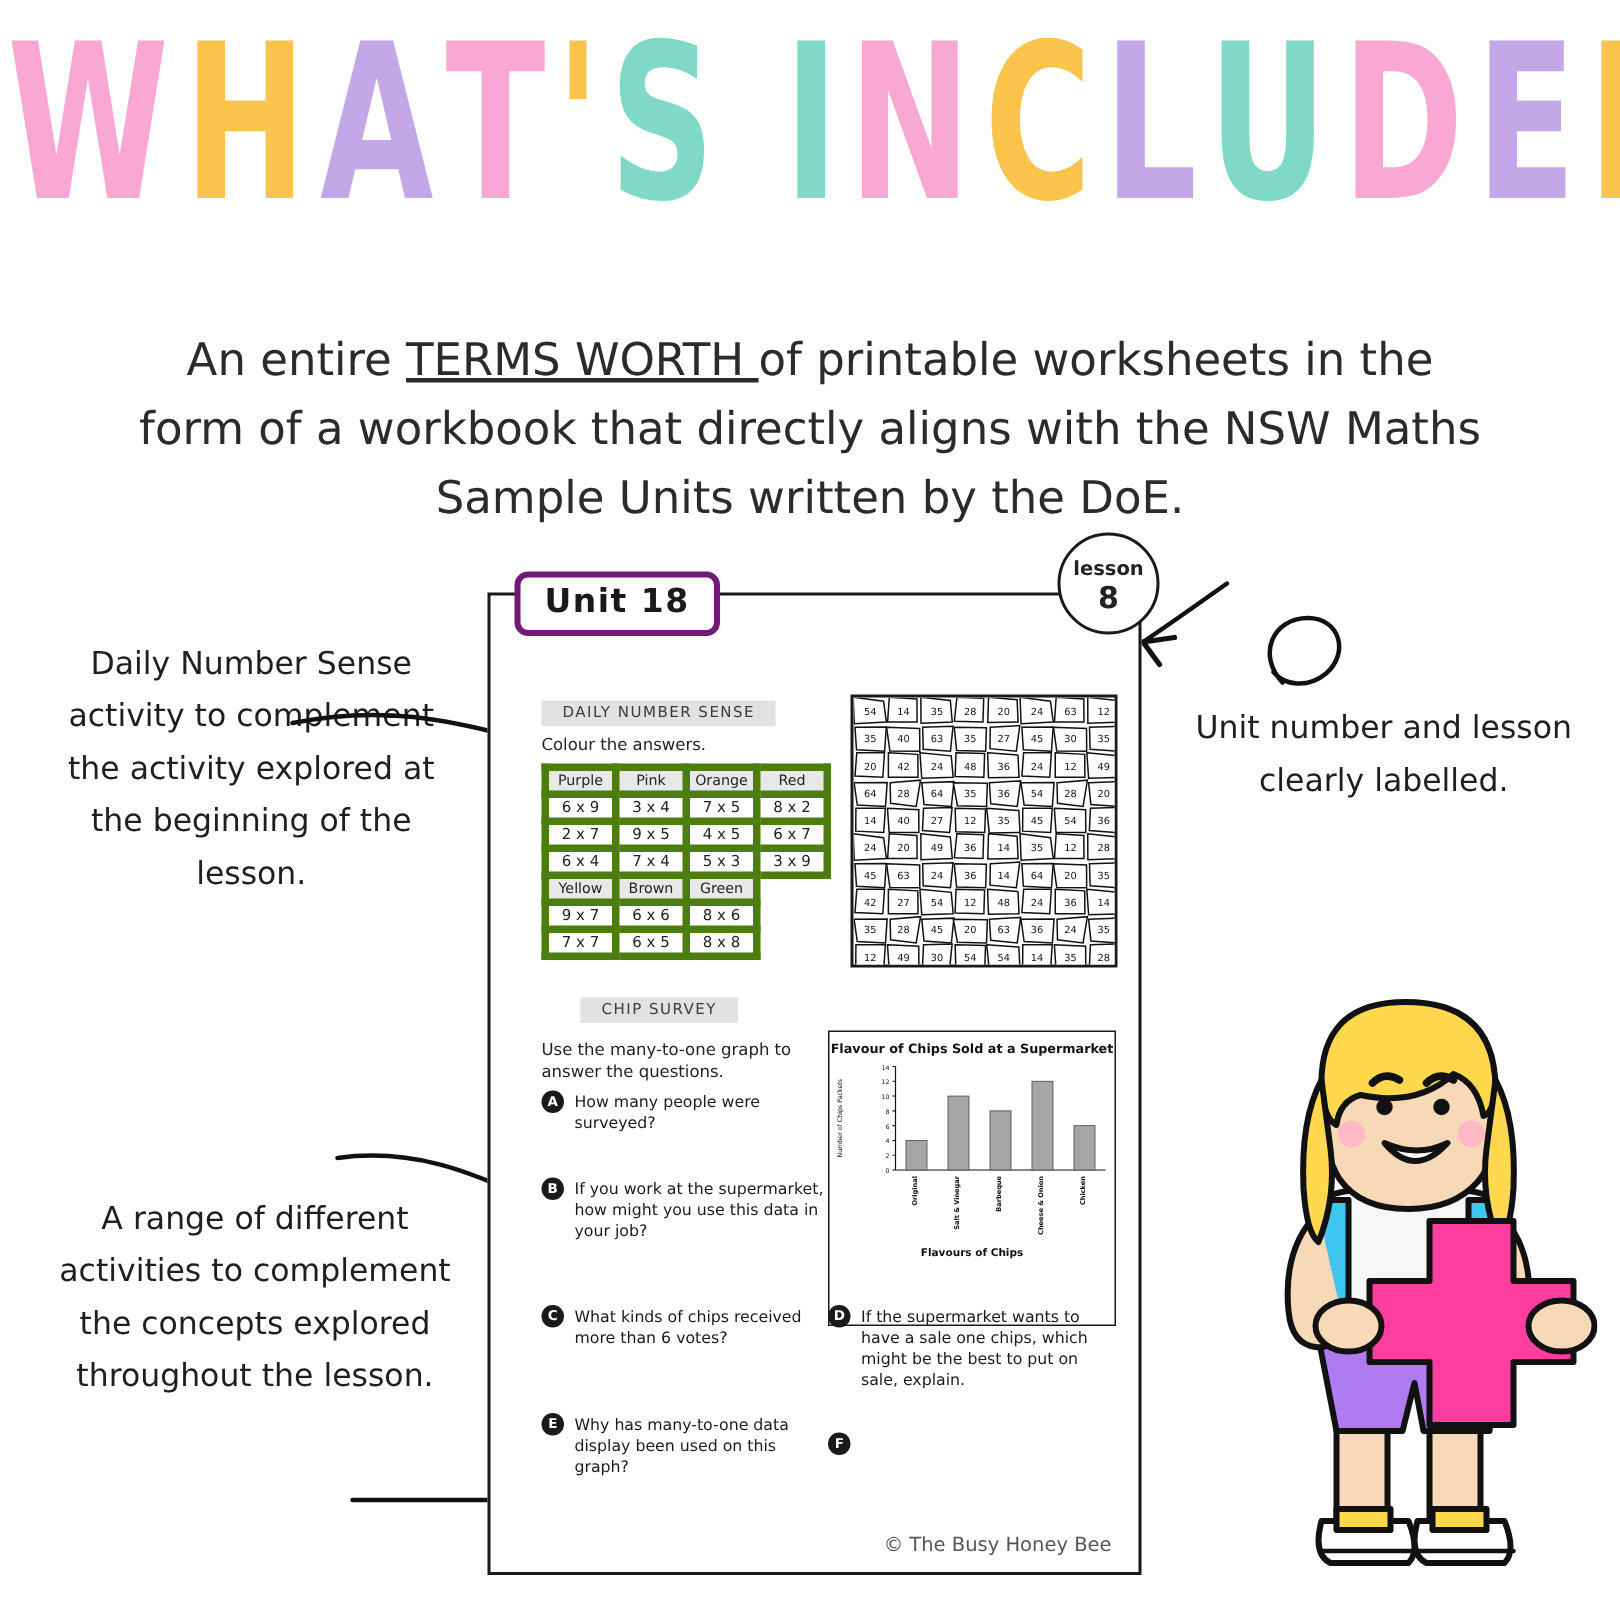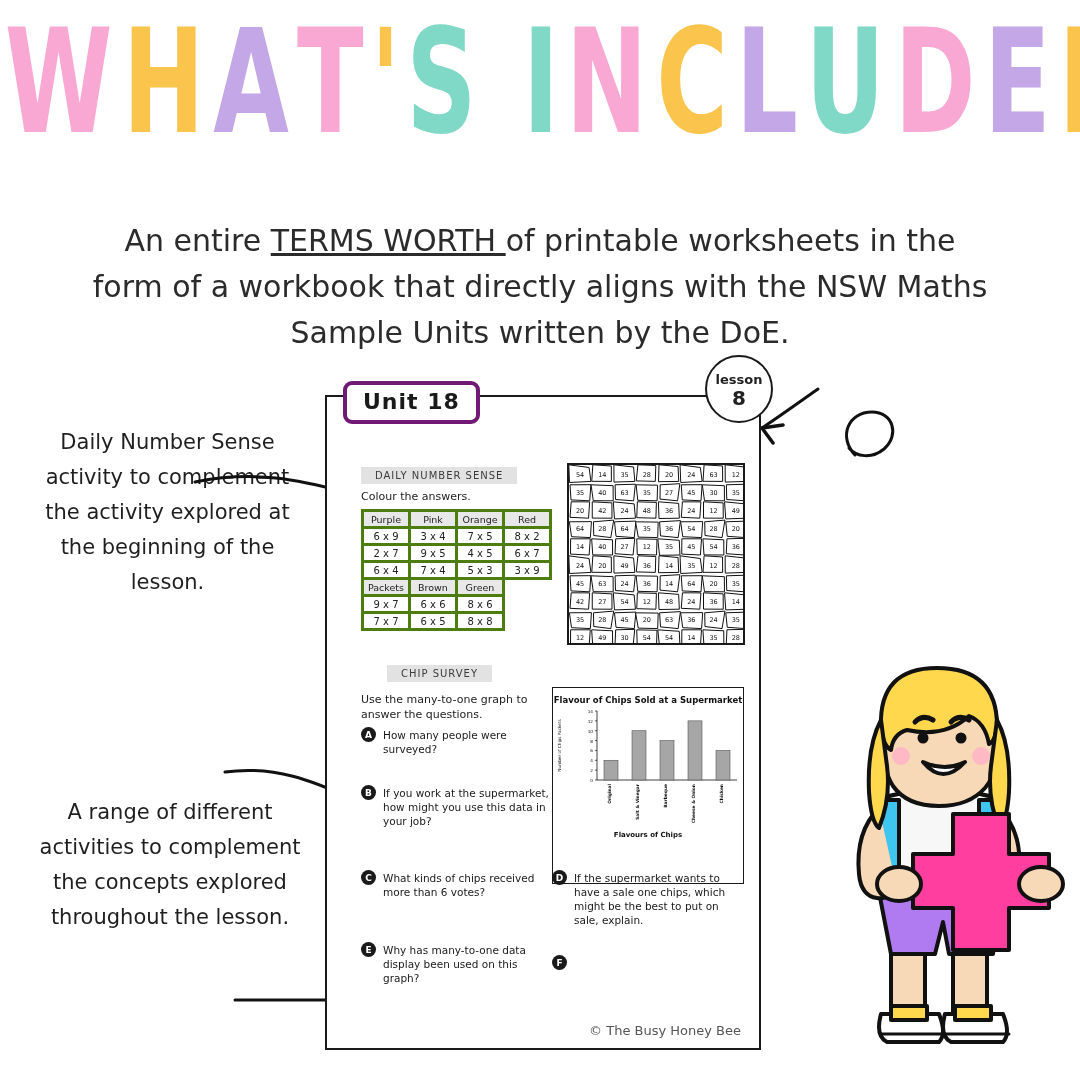--- a/index.html
+++ b/index.html
@@ -120,21 +120,21 @@
 
   
   .ctable {
     position: absolute; left: 34px; top: 112px;
     border-collapse: collapse;
     font-family: "DejaVu Sans", sans-serif;
     font-size: 10px;
     color: #222;
   }
   .ctable td {
-    border: 3px solid #4d7c0f;
+    border: 5px solid #4d7c0f;
     width: 47px; height: 17px;
     text-align: center;
     vertical-align: middle;
   }
   .ctable td.hdr { background: #e8e8e8; font-size: 9.5px; }
   .ctable td.blank { border: none; }
 
   
   .cbn {
     position: absolute; left: 240px; top: 66px;
@@ -197,20 +197,21 @@
 <div id="stage">
 
   <div class="headline" id="headline"><span style="color: rgb(249, 168, 212);">W</span><span style="color: rgb(251, 196, 77);">H</span><span style="color: rgb(196, 167, 231);">A</span><span style="color: rgb(249, 168, 212);">T</span><span style="color: rgb(251, 196, 77);">'</span><span style="color: rgb(127, 217, 198);">S</span><span style="color: rgb(255, 255, 255);">&nbsp;</span><span style="color: rgb(127, 217, 198);">I</span><span style="color: rgb(249, 168, 212);">N</span><span style="color: rgb(251, 196, 77);">C</span><span style="color: rgb(196, 167, 231);">L</span><span style="color: rgb(127, 217, 198);">U</span><span style="color: rgb(249, 168, 212);">D</span><span style="color: rgb(196, 167, 231);">E</span><span style="color: rgb(251, 196, 77);">D</span></div>
 
   <div class="subtext">
     <span>An entire </span><u>TERMS WORTH </u><span>of printable worksheets in the form of a workbook that directly aligns with the NSW Maths Sample Units written by the DoE.</span>
   </div>
 
   <div class="annot" id="annot-daily">Daily Number Sense activity to complement the activity explored at the beginning of the lesson.</div>
   <div class="annot" id="annot-range">A range of different activities to complement the concepts explored throughout the lesson.</div>
+  <div class="annot" id="annot-unit">Unit number and lesson clearly labelled.</div>
 
   <svg id="arrows" width="1080" height="1080" viewBox="0 0 1080 1080">
     <g fill="none" stroke="#111" stroke-width="3" stroke-linecap="round">
       <path d="M195,482 C255,470 300,480 345,492"></path>
       <path d="M345,492 L327,482 M345,492 L328,499" stroke-width="3.5"></path>
       <path d="M225,772 C275,765 315,782 348,797"></path>
       <path d="M348,797 L329,789 M348,797 L331,804" stroke-width="3.5"></path>
       <path d="M235,1000 C280,1000 320,1000 352,1000"></path>
       <path d="M352,1000 L334,992 M352,1000 L334,1008" stroke-width="3.5"></path>
       <path d="M818,389 C798,403 780,416 762,428"></path>
@@ -252,21 +253,21 @@
               <td>4 x 5</td>
               <td>6 x 7</td>
             </tr>
             <tr>
               <td>6 x 4</td>
               <td>7 x 4</td>
               <td>5 x 3</td>
               <td>3 x 9</td>
             </tr>
             <tr>
-              <td class="hdr">Packets</td>
+              <td class="hdr">Yellow</td>
               <td class="hdr">Brown</td>
               <td class="hdr">Green</td>
               <td class="blank"></td>
             </tr>
             <tr>
               <td>9 x 7</td>
               <td>6 x 6</td>
               <td>8 x 6</td>
               <td class="blank"></td>
             </tr>

